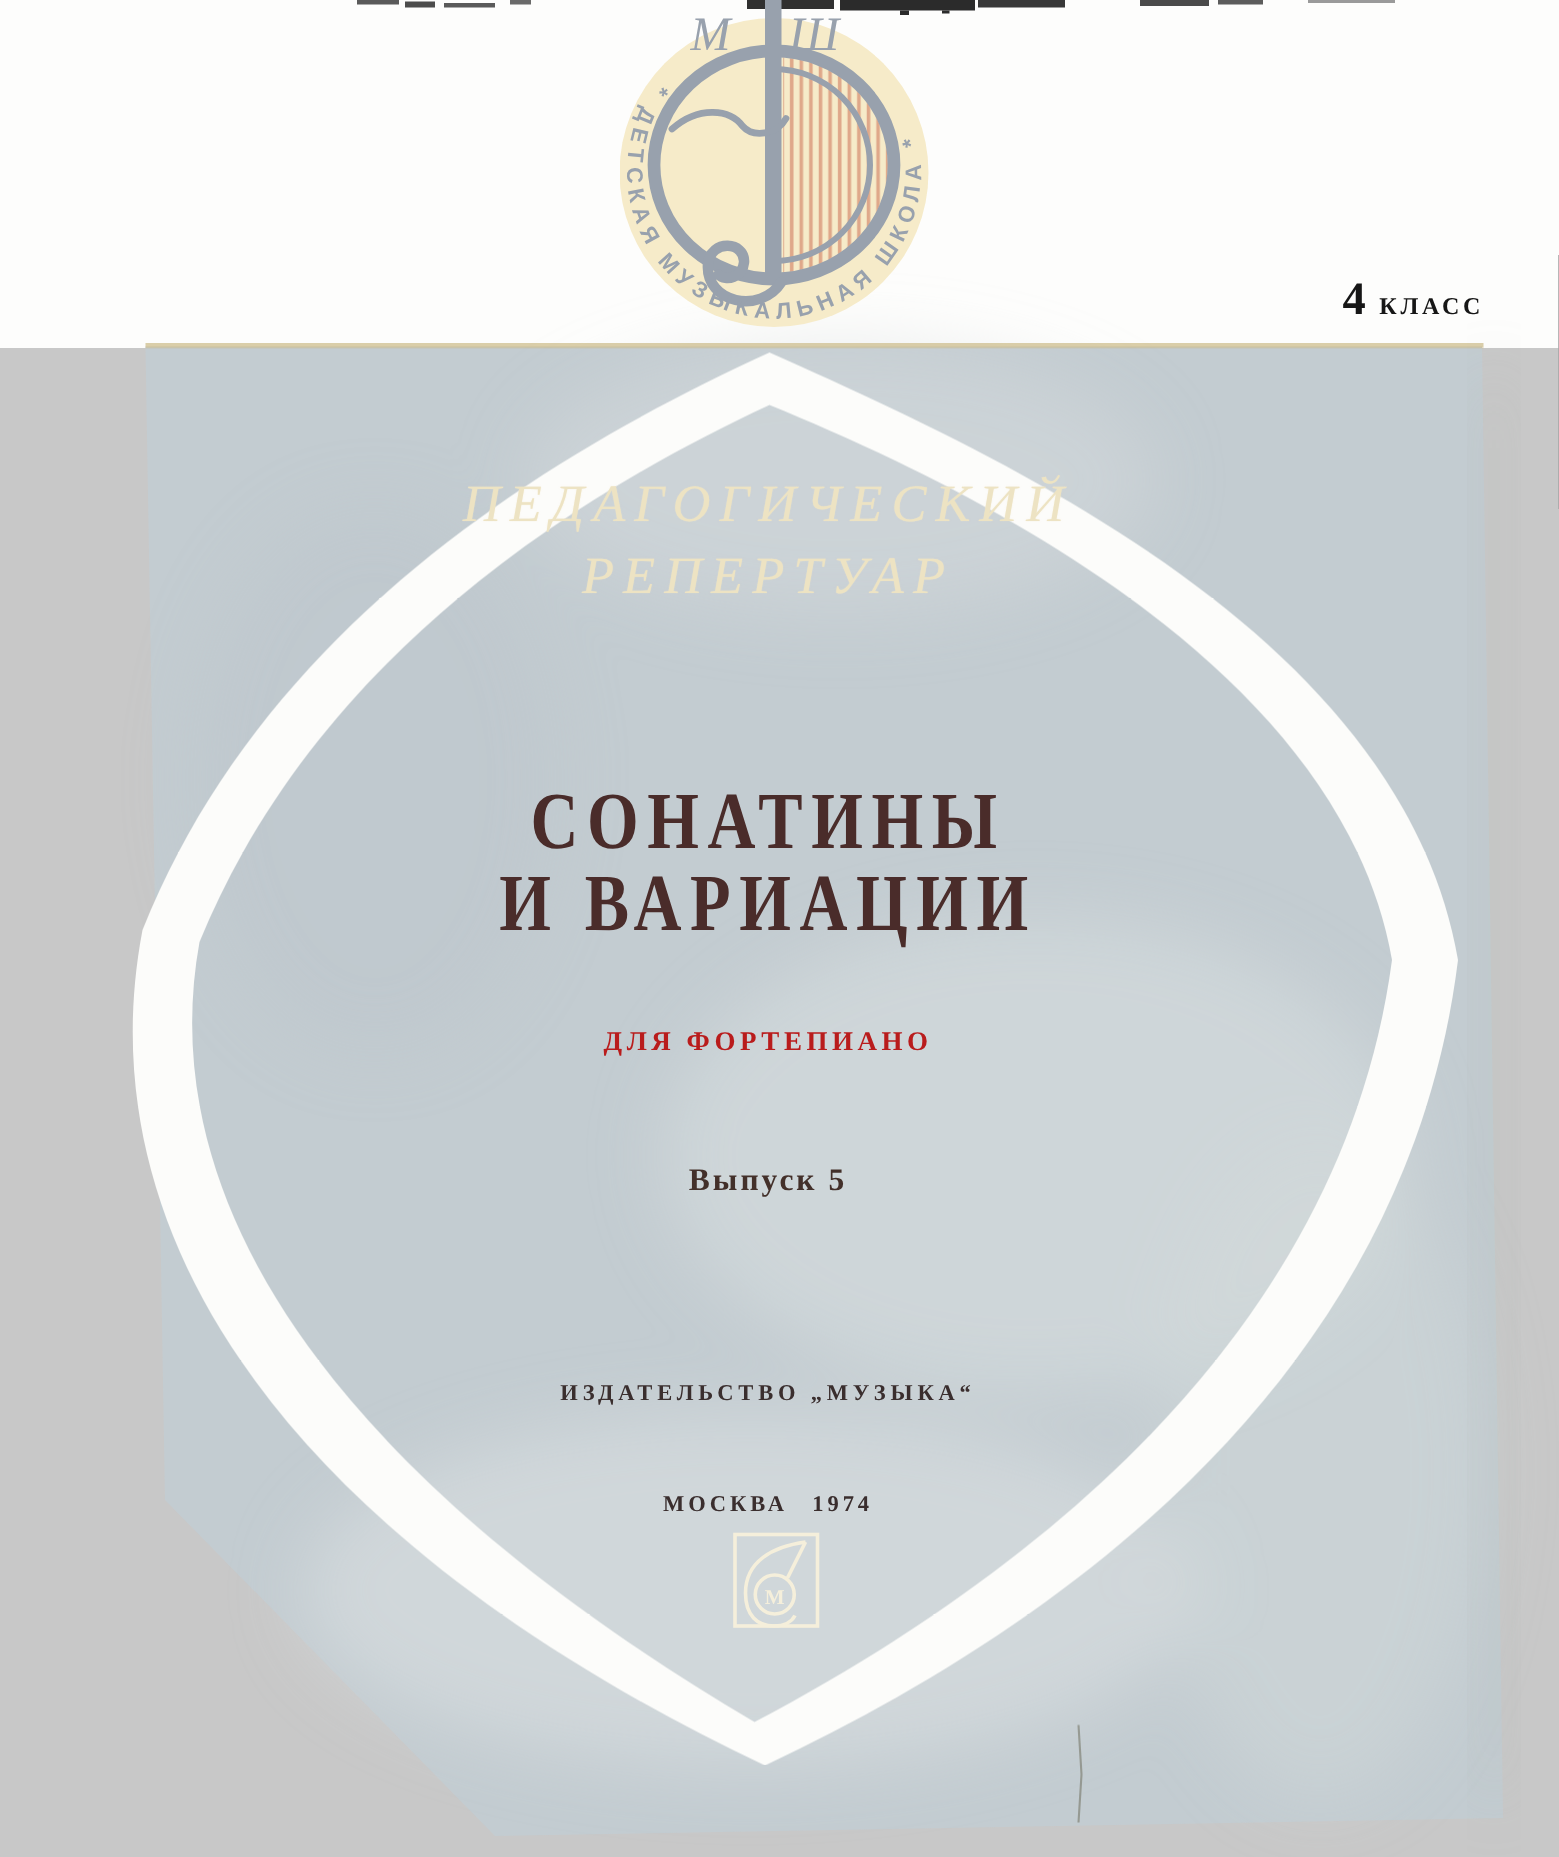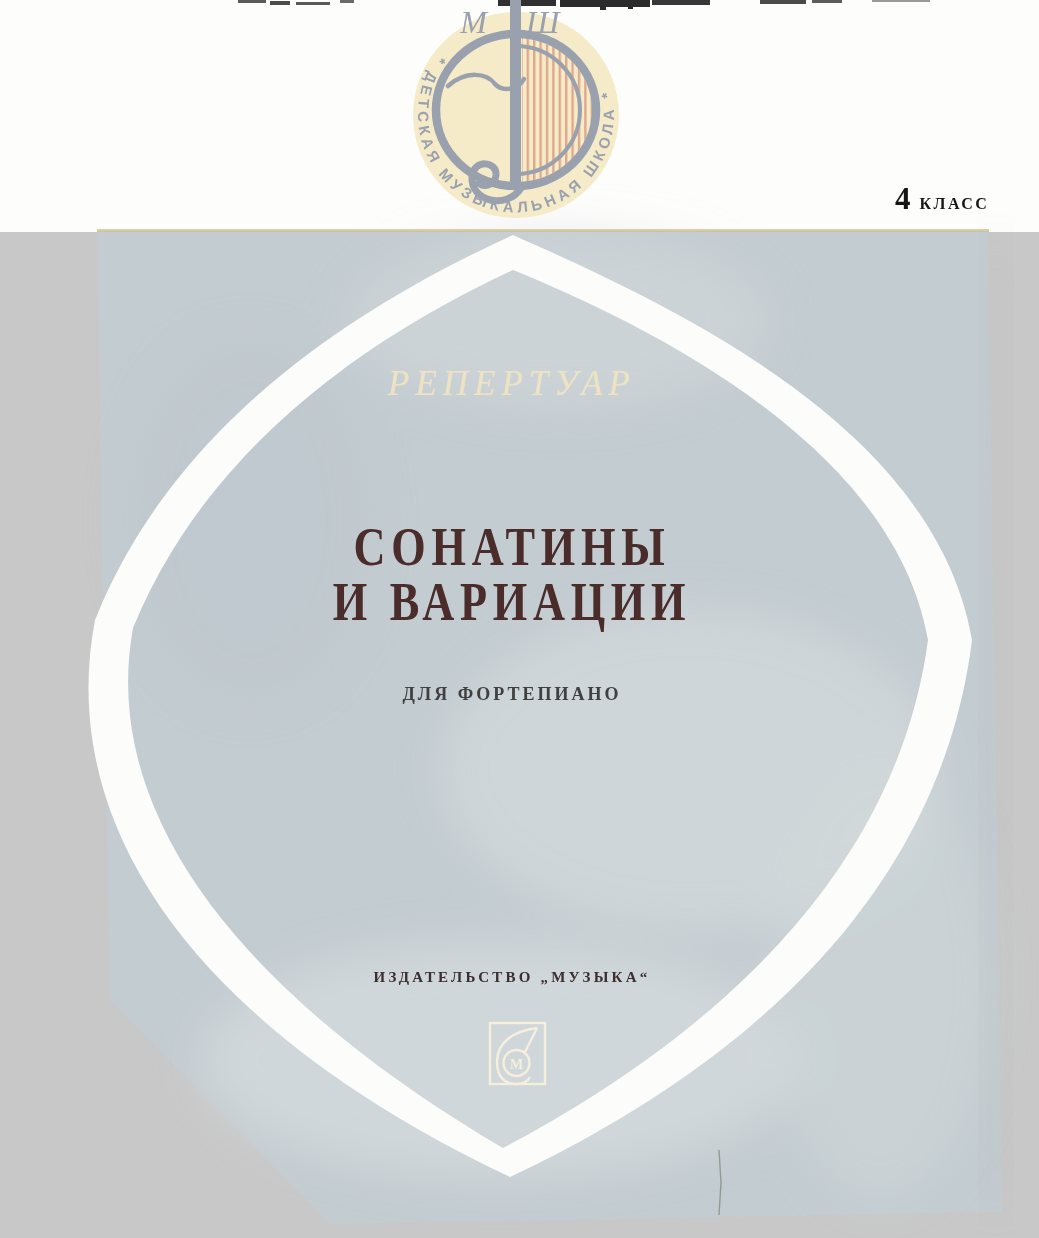--- a/index.html
+++ b/index.html
@@ -30,36 +30,36 @@
     transform:scaleX(.82);
     transform-origin:512px 50%;
   }
   .title1{top:520px;}
   .title2{top:575px;}
   .subtitle{
     top:685px;
     font-weight:bold;
     font-size:18px;
     letter-spacing:3px;
-    color:#404040;
+    color:#b91c1c;
   }
   .issue{
     top:776px;
     font-weight:bold;
     font-size:21px;
     letter-spacing:2px;
     color:#43302a;
   }
   .pub{
     font-weight:bold;
     font-size:15px;
     letter-spacing:3.2px;
     color:#3a2e2e;
   }
-  .pub1{top:970px;font-family:Liberation Serif, serif;}
+  .pub1{top:922px;font-family:Liberation Serif, serif;}
   .pub2{top:996px;letter-spacing:2.6px;word-spacing:10px;}
   .grade{
     position:absolute;
     left:895px;top:181px;
     white-space:nowrap;
     color:#161616;
   }
   .grade .num{
     font-weight:bold;
     font-size:31px;
@@ -166,23 +166,26 @@
       <path d="M 525 1052 L 537 1028"></path>
       <path d="M 537 1028 C 515 1031, 497 1041, 497 1062 C 497 1077, 505 1084, 516 1084 C 523 1084, 528 1081, 530 1077"></path>
       <text x="516.5" y="1069" text-anchor="middle" stroke="none" fill="#f5efdb" font-family="Liberation Serif, serif" font-weight="bold" font-size="14">М</text>
     </g>
   </svg>
 
   <div class="grade">
     <span class="num">4</span><span class="word">КЛАСС</span>
   </div>
 
+  <div class="txt series series1">ПЕДАГОГИЧЕСКИЙ</div>
   <div class="txt series series2">РЕПЕРТУАР</div>
 
   <div class="txt title title1">СОНАТИНЫ</div>
   <div class="txt title title2">И ВАРИАЦИИ</div>
 
   <div class="txt subtitle">ДЛЯ ФОРТЕПИАНО</div>
 
+  <div class="txt issue">Выпуск 5</div>
 
   <div class="txt pub pub1">ИЗДАТЕЛЬСТВО „МУЗЫКА“</div>
+  <div class="txt pub pub2">МОСКВА 1974</div>
 
 </div>
 
 </body></html>

